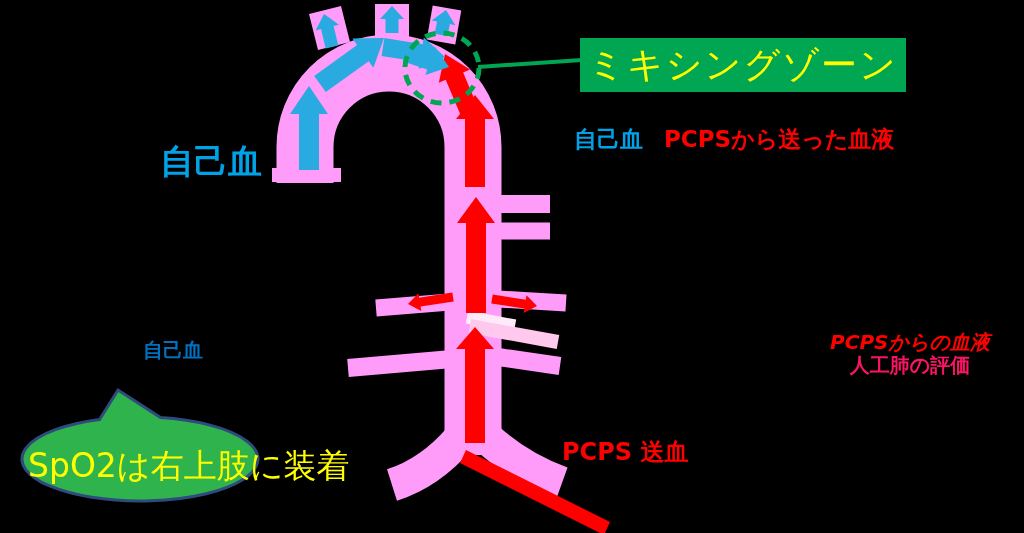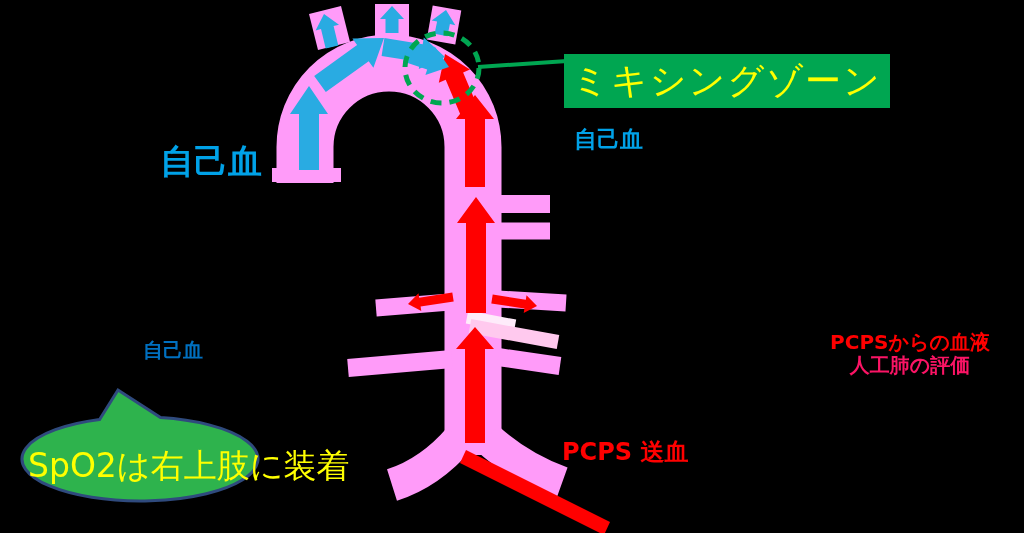--- a/index.html
+++ b/index.html
@@ -4,28 +4,28 @@
 <style>
   html,body{margin:0;padding:0;background:#000;}
   #stage{position:relative;width:1024px;height:533px;background:#000;overflow:hidden;
          font-family:"DejaVu Sans","Liberation Sans",sans-serif;}
   #stage svg{position:absolute;left:0;top:0;}
   .txt{position:absolute;white-space:nowrap;}
   #big-native-label{left:160px;top:139px;font-size:34px;font-weight:bold;color:var(--label-blue);}
   #legend{left:574px;top:124px;display:flex;gap:21px;font-size:23px;font-weight:bold;}
   #legend .nat{color:var(--label-blue);}
   #legend .pcps{color:var(--blood-red);}
-  #zone-label{left:564px;top:38px;width:326px;height:54px;background:var(--zone-green);
+  #zone-label{left:580px;top:38px;width:326px;height:54px;background:var(--zone-green);
               display:flex;align-items:center;justify-content:center;
-              font-size:36px;color:var(--text-yellow);letter-spacing:2px;margin-top:16px;}
+              font-size:36px;color:var(--text-yellow);letter-spacing:2px;}
   #left-note{left:73px;top:340px;width:200px;text-align:center;font-size:20px;line-height:21px;
              font-weight:bold;color:var(--note-blue);}
   #right-note{left:798px;top:331px;width:224px;text-align:center;font-size:20px;line-height:23px;
               font-weight:bold;}
-  #right-note .l1{color:var(--blood-red);}
+  #right-note .l1{color:var(--blood-red);font-style:italic;}
   #right-note .l2{color:var(--note-pink);}
   #bubble-text{left:28px;top:444px;width:228px;text-align:center;font-size:33px;
                color:var(--text-yellow);}
   #pcps-supply-label{left:562px;top:436px;font-size:24px;font-weight:bold;color:var(--blood-red);}
 </style>
 </head>
 <body>
 
 <div id="stage">
 
@@ -77,20 +77,21 @@
     <ellipse cx="442" cy="68" rx="37" ry="35" fill="none" style="stroke:var(--zone-green)" stroke-width="5" stroke-dasharray="11 8"></ellipse>
     <path d="M478,67 L582,60" fill="none" style="stroke:var(--zone-green)" stroke-width="4"></path>
 
     <path d="M99.6,419.5 L118,390 L160.5,417.6 A118,42 0 1 1 99.6,419.5 Z" style="fill:var(--bubble-green);stroke:var(--bubble-border)" stroke-width="3"></path>
   </svg>
 
   <div class="txt" id="big-native-label">自己血</div>
 
   <div class="txt" id="legend">
     <span class="nat">自己血</span>
+    <span class="pcps">PCPSから送った血液</span>
   </div>
 
   <div class="txt" id="zone-label">
     <span>ミキシングゾーン</span>
   </div>
 
   <div class="txt" id="left-note">
     <div>自己血</div>
   </div>
 

